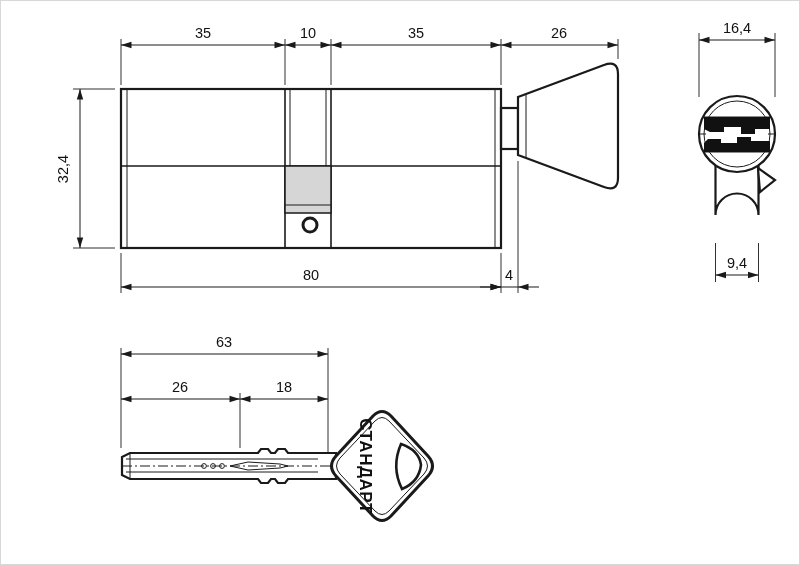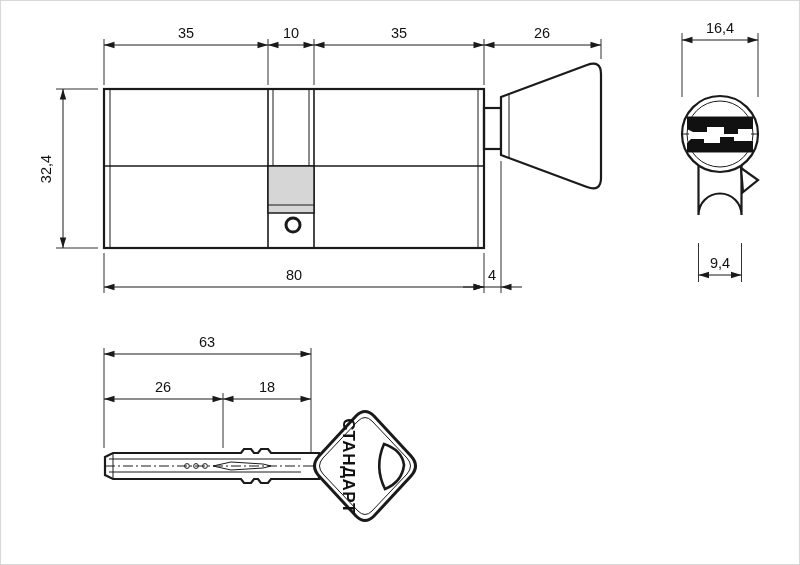--- a/index.html
+++ b/index.html
@@ -1,20 +1,20 @@
 <!DOCTYPE html>
 <html><head>
 <meta charset="utf-8">
 <style>
   html,body{margin:0;padding:0;background:#fff;}
   .stage{
     width:800px;height:565px;background:#ffffff;
     border:1px solid #d8d8d8;box-sizing:border-box;
     font-family:"Liberation Sans", sans-serif;
-    position:relative;overflow:hidden;
+    position:relative;overflow:hidden;padding-left:17px;
   }
   svg{display:block;}
   .obj{fill:none;stroke:#1a1a1a;stroke-width:2.2;}
   .obj-mid{fill:none;stroke:#1a1a1a;stroke-width:1.6;}
   .obj-bold{fill:none;stroke:#1a1a1a;stroke-width:3;}
   .thin{fill:none;stroke:#1a1a1a;stroke-width:1;}
   .ext{stroke:#1a1a1a;stroke-width:0.9;fill:none;}
   .dim{stroke:#1a1a1a;stroke-width:1;fill:none;}
   .dim-text{font-size:14.5px;fill:#111;text-anchor:middle;}
   .brand-text{font-size:17px;font-weight:bold;fill:#111;text-anchor:middle;letter-spacing:0.5px;}

